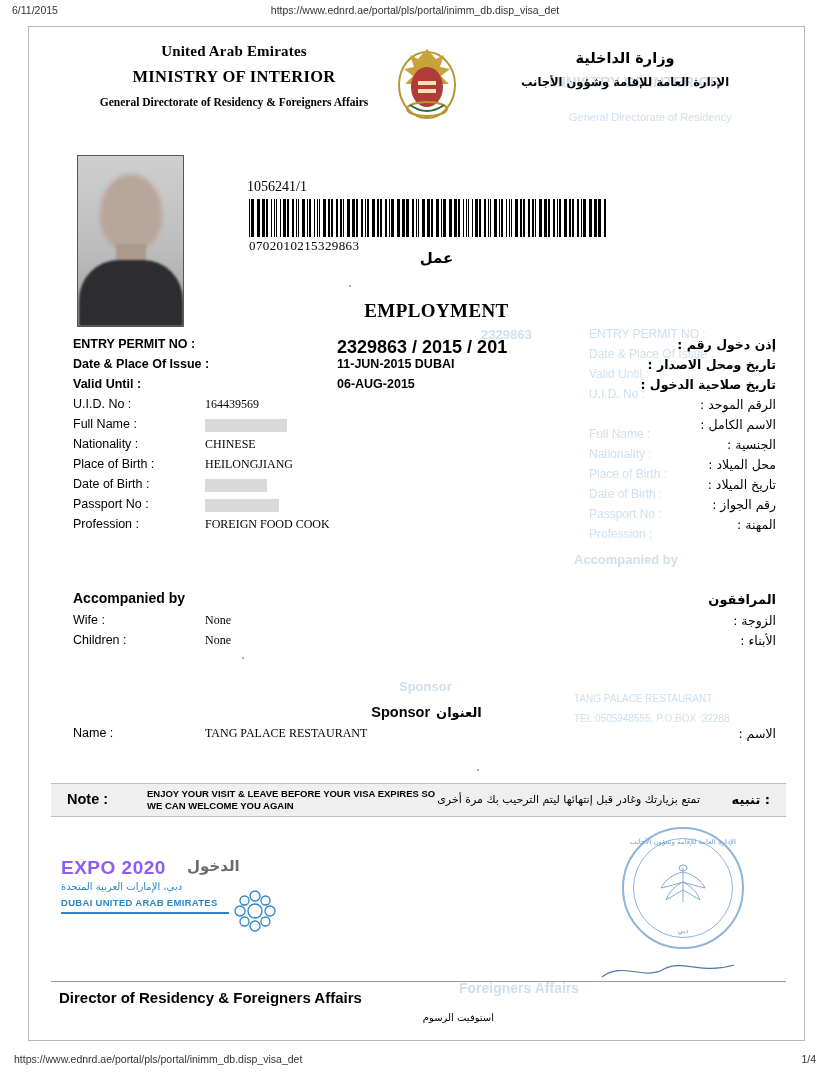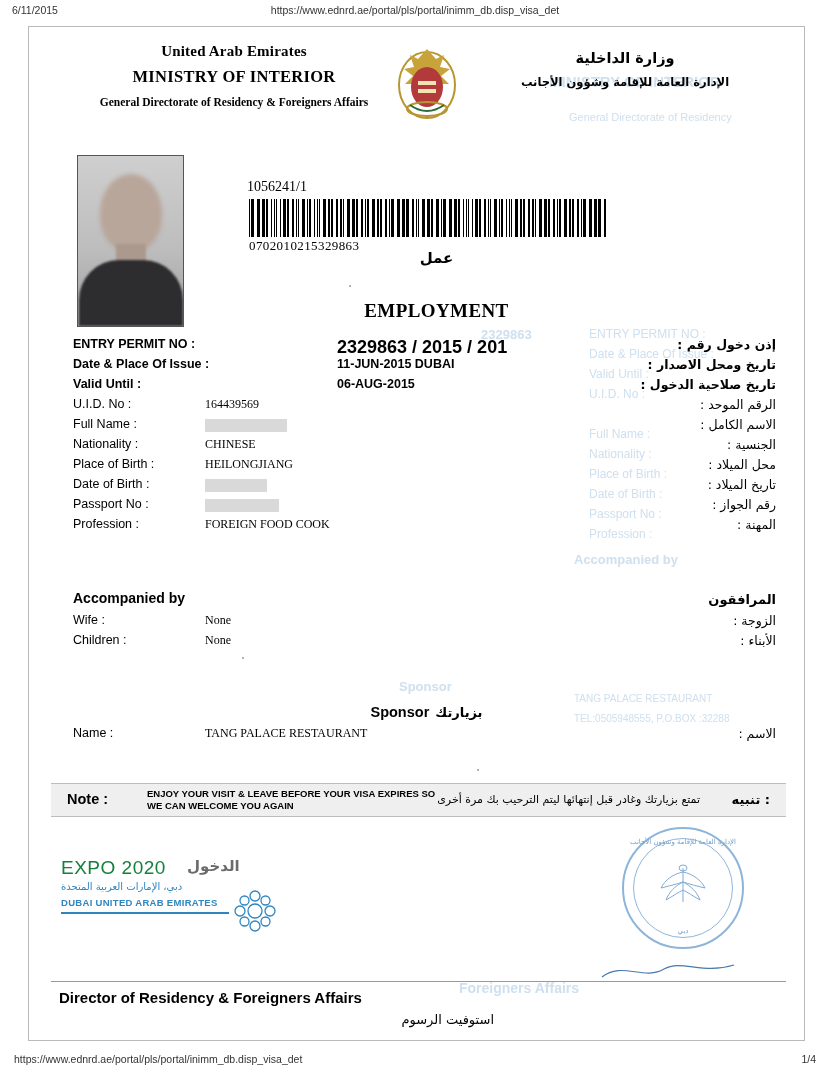--- a/index.html
+++ b/index.html
@@ -399,22 +399,22 @@
     left: 30px;
     top: 828px;
     width: 175px;
     height: 72px;
   }
   .expo .e1 {
     position: absolute;
     left: 2px;
     top: 2px;
     font-size: 19px;
-    font-weight: normal;
-    color: #15803d;
+    font-weight: bold;
+    color: #8b5cf6;
     letter-spacing: .5px;
   }
   .expo .e1ar {
     position: absolute;
     left: 128px;
     top: 2px;
     font-size: 15px;
     font-weight: bold;
     color: #6b6b6b;
     font-family: "DejaVu Sans", sans-serif;
@@ -525,21 +525,21 @@
     top: 962px;
     font-size: 13px;
     font-weight: bold;
     font-family: "DejaVu Sans", sans-serif;
     direction: rtl;
   }
   .fees-ar {
     position: absolute;
     right: 310px;
     top: 985px;
-    font-size: 13px;
+    font-size: 10px;
     font-family: "DejaVu Sans", sans-serif;
     direction: rtl;
   }
   .speck {
     position: absolute;
     width: 2px;
     height: 2px;
     background: #9a9a9a;
     border-radius: 50%;
   }
@@ -770,21 +770,21 @@
           <div class="ar">الزوجة :</div>
         </div>
         <div class="row">
           <div class="lbl">Children :</div>
           <div class="val">None</div>
           <div class="ar">الأبناء :</div>
         </div>
       </div>
 
     <div class="sponsor-title">
-      <span class="en">Sponsor</span><span class="ar">بزيارتك</span>
+      <span class="en">Sponsor</span><span class="ar">العنوان</span>
     </div>
     <div class="fields" style="top:699px;" id="sponsor-list">
         <div class="row">
           <div class="lbl">Name :</div>
           <div class="val">TANG PALACE RESTAURANT</div>
           <div class="ar">الاسم :</div>
         </div>
       </div>
 
     <div class="note-box">

